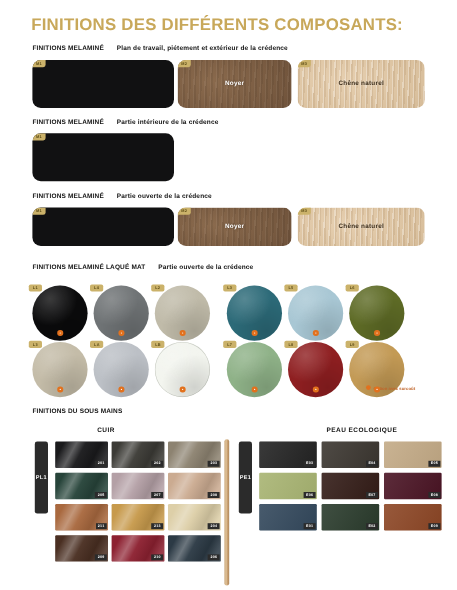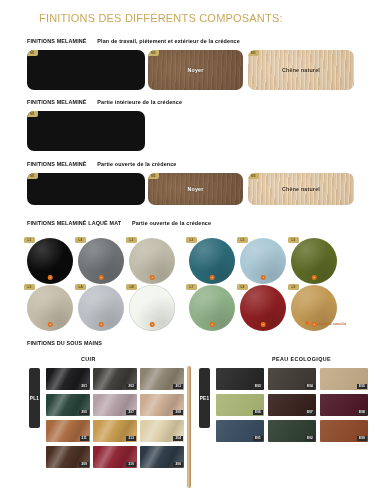--- a/index.html
+++ b/index.html
@@ -1,20 +1,20 @@
 <!DOCTYPE html>
 <html><head>
 <meta charset="utf-8">
 <style>
   html,body{margin:0;padding:0;background:#ffffff;}
   body{width:381px;height:492px;overflow:hidden;
        font-family:"Liberation Sans",sans-serif;color:#1a1a1a;}
   .page{position:relative;width:381px;height:492px;padding:0;box-sizing:border-box;}
 
-  .main-title{position:absolute;left:39px;top:12px;font-size:11px;font-weight:normal;
+  .main-title{position:absolute;left:26px;top:12px;font-size:14px;font-weight:bold;
     color:#c8a85a;letter-spacing:0.2px;white-space:nowrap;}
 
   .sec-head{position:absolute;left:27px;white-space:nowrap;font-size:5.4px;font-weight:bold;
     letter-spacing:0.15px;color:#111;}
   .sec-head .lbl{font-weight:bold;}
   .sec-head .desc{font-weight:bold;margin-left:9px;}
 
   
   .sw{position:absolute;border-radius:7px;overflow:hidden;}
   .sw .code{position:absolute;left:0;top:0;background:#cbb26a;color:#5d4d16;

